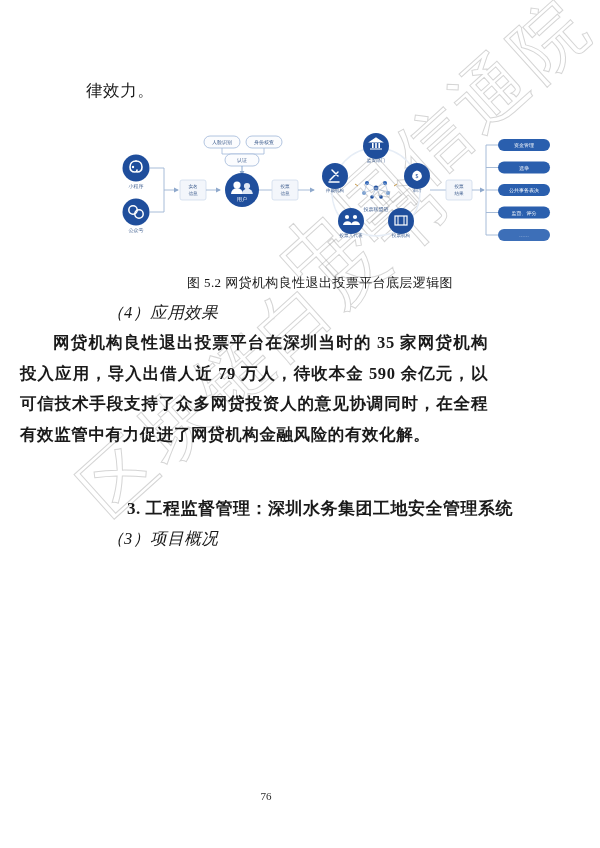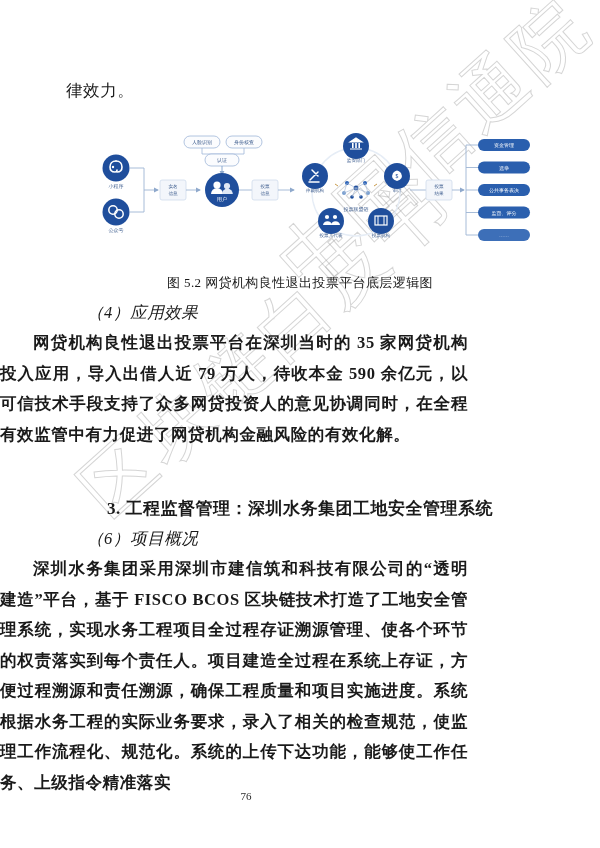--- a/index.html
+++ b/index.html
@@ -14,20 +14,21 @@
     overflow: hidden;
     font-family: "Liberation Serif", "DejaVu Serif", serif;
     color: #1a1a1a;
   }
 
   
   .page {
     position: absolute;
     inset: 0;
     background: #fff;
+    margin-left: 20px;
   }
 
   
   .watermark {
     position: absolute;
     left: 0; top: 0;
     width: 600px; height: 848px;
     pointer-events: none;
     z-index: 5;
   }
@@ -305,23 +306,22 @@
   </div>
 
   <div class="caption">图 5.2 网贷机构良性退出投票平台底层逻辑图</div>
 
   <div class="subhead" style="top:298px;">（4）应用效果</div>
 
   <div class="para indent2" style="top:328px;">网贷机构良性退出投票平台在深圳当时的 35 家网贷机构投入应用，导入出借人近 79 万人，待收本金 590 余亿元，以可信技术手段支持了众多网贷投资人的意见协调同时，在全程有效监管中有力促进了网贷机构金融风险的有效化解。</div>
 
   <div class="section-head">3. 工程监督管理：深圳水务集团工地安全管理系统</div>
 
-  <div class="subhead" style="top:524px;">（6）项目概况</div>
-
-  <div class="para indent2" style="top:554px;">深圳水务集团采用深圳市建信筑和科技有限公司的“透明建造”平台，基于 FISCO BCOS 区块链技术打造了工地安全管理系统，实现水务工程项目全过程存证溯源管理、使各个环节的权责落实到每个责任人。项目建造全过程在系统上存证，方便过程溯源和责任溯源，确保工程质量和项目实施进度。系统根据水务工程的实际业务要求，录入了相关的检查规范，使监理工作流程化、规范化。系统的上传下达功能，能够使工作任务、上级指令精准落实</div>
+  <div class="subhead" style="top:524px;">（3）项目概况</div>
+
 
   <div class="pagenum">76</div>
 </div>
 
 <div class="watermark">
   <div class="wm-text wm-a">中国信通院</div>
   <div class="wm-text wm-b">区块链白皮书</div>
 </div>
 
 </body></html>

